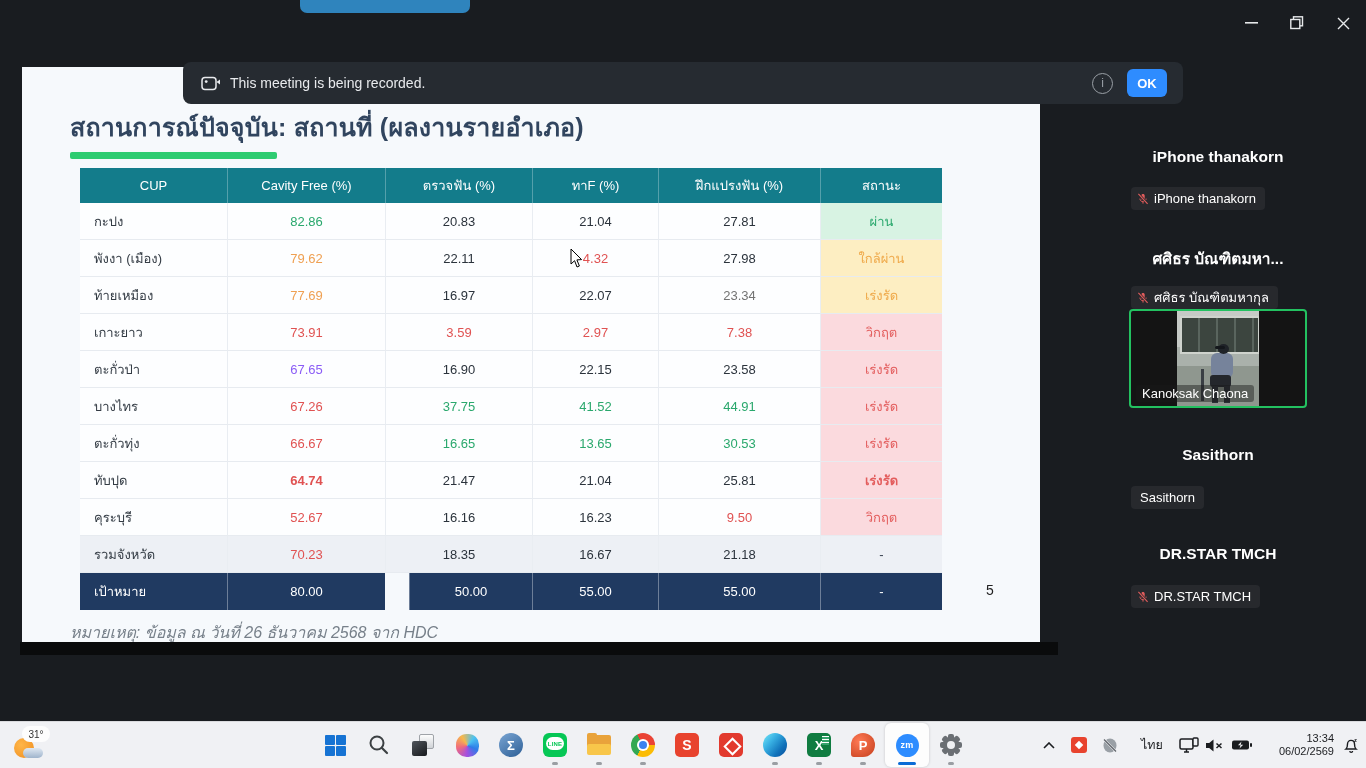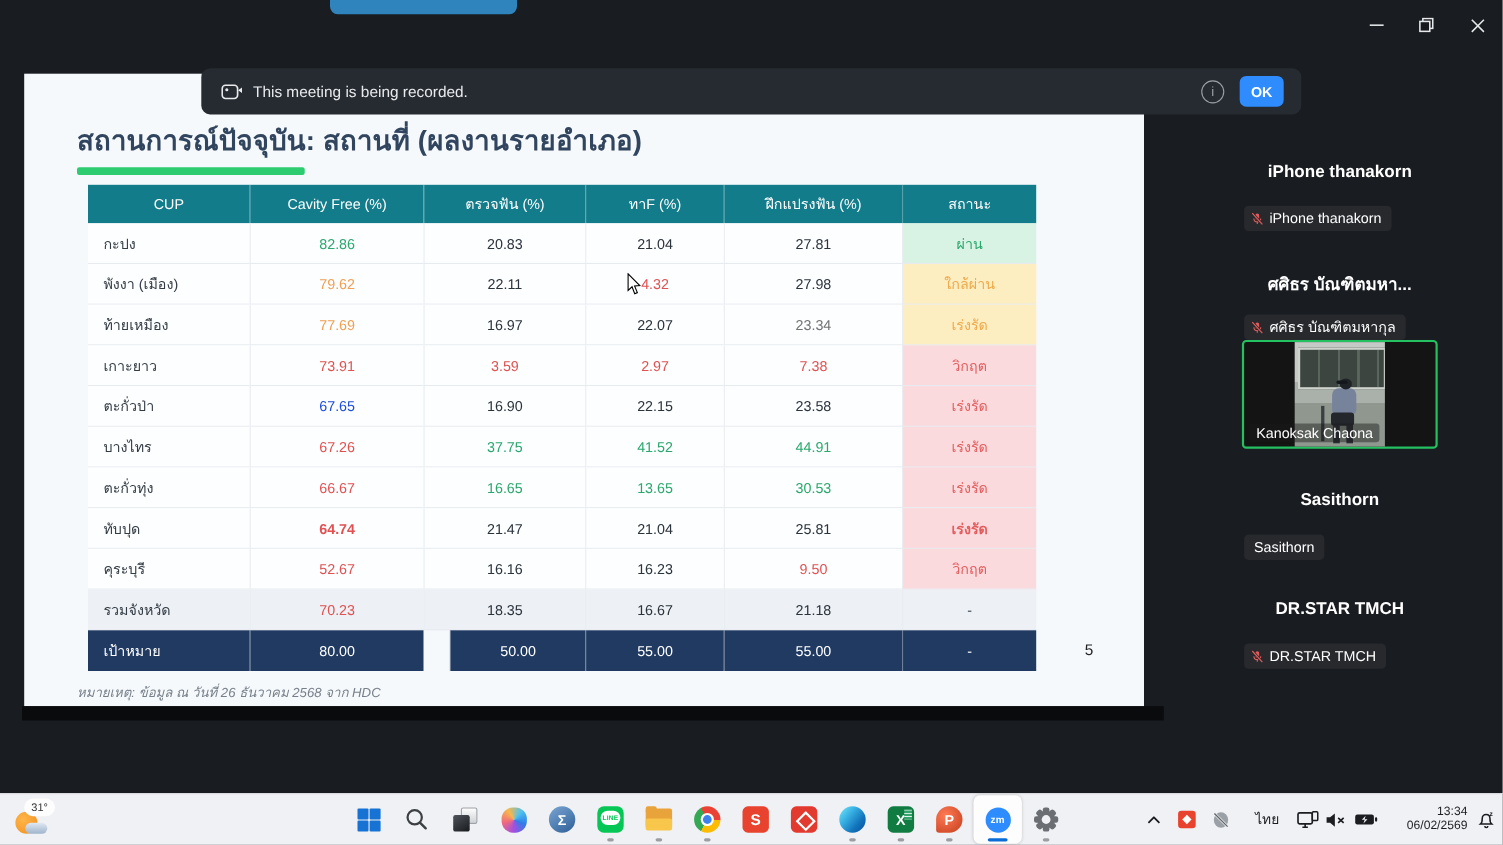--- a/index.html
+++ b/index.html
@@ -23,21 +23,21 @@
   .th{background:#137c8b;color:#fff;display:flex;align-items:center;justify-content:center;
       border-left:1px solid rgba(255,255,255,.28);font-size:13px;}
   .th.first{border-left:none;}
   .td{display:flex;align-items:center;justify-content:center;background:#fdfeff;
       border-left:1px solid #e9edf2;border-bottom:1px solid #e7ebf0;color:#2b333c;}
   .td.first{justify-content:flex-start;padding-left:14px;border-left:none;color:#333b44;}
   .trow.total .td{background:#edf0f5;}
   .trow.target .td{background:#203a61;color:#fff;border-left:1px solid rgba(255,255,255,.35);border-bottom:none;}
   .trow.target .td.first{border-left:none;}
   .bold{font-weight:bold;}
-  .footnote{left:48px;top:553px;font-size:12px;font-style:italic;color:#77808a;}
+  .footnote{left:48px;top:553px;font-size:16px;font-style:italic;color:#77808a;}
   .pagenum{left:948px;top:515px;width:40px;text-align:center;font-size:14px;color:#222;}
 
   
   .notif{left:183px;top:62px;width:1000px;height:42px;background:#262b31;border-radius:8px;
          display:flex;align-items:center;color:#e8eaed;font-size:14px;}
   .notif .cam{margin-left:18px;}
   .notif .msg{margin-left:9px;}
   .notif .spacer{flex:1;}
   .info-circle{width:19px;height:19px;border:1.5px solid #9aa0a6;border-radius:50%;color:#9aa0a6;
          font-size:12px;display:flex;align-items:center;justify-content:center;margin-right:14px;}
@@ -193,21 +193,21 @@
         <div class="trow">
           <div class="td first">เกาะยาว</div>
           <div class="td" style="color: rgb(224, 82, 82);">73.91</div>
           <div class="td" style="color: rgb(224, 82, 82);">3.59</div>
           <div class="td" style="color: rgb(224, 82, 82);">2.97</div>
           <div class="td" style="color: rgb(224, 82, 82);">7.38</div>
           <div class="td status" style="background: rgb(251, 218, 222); color: rgb(227, 93, 93);">วิกฤต</div>
         </div>
         <div class="trow">
           <div class="td first">ตะกั่วป่า</div>
-          <div class="td" style="color: #1d4ed8;">67.65</div>
+          <div class="td" style="color: #8b5cf6;">67.65</div>
           <div class="td" style="color: rgb(43, 51, 60);">16.90</div>
           <div class="td" style="color: rgb(43, 51, 60);">22.15</div>
           <div class="td" style="color: rgb(43, 51, 60);">23.58</div>
           <div class="td status" style="background: rgb(251, 218, 222); color: rgb(227, 93, 93);">เร่งรัด</div>
         </div>
         <div class="trow">
           <div class="td first">บางไทร</div>
           <div class="td" style="color: rgb(224, 82, 82);">67.26</div>
           <div class="td" style="color: rgb(42, 168, 109);">37.75</div>
           <div class="td" style="color: rgb(42, 168, 109);">41.52</div>

